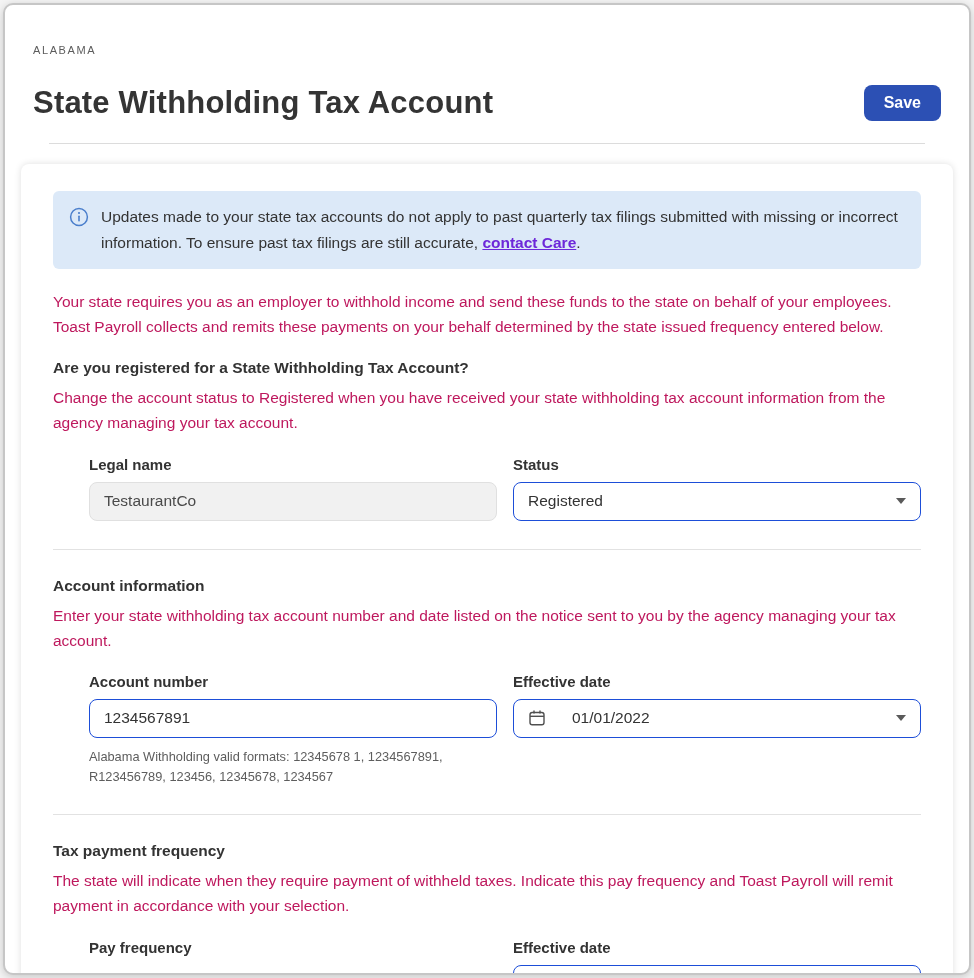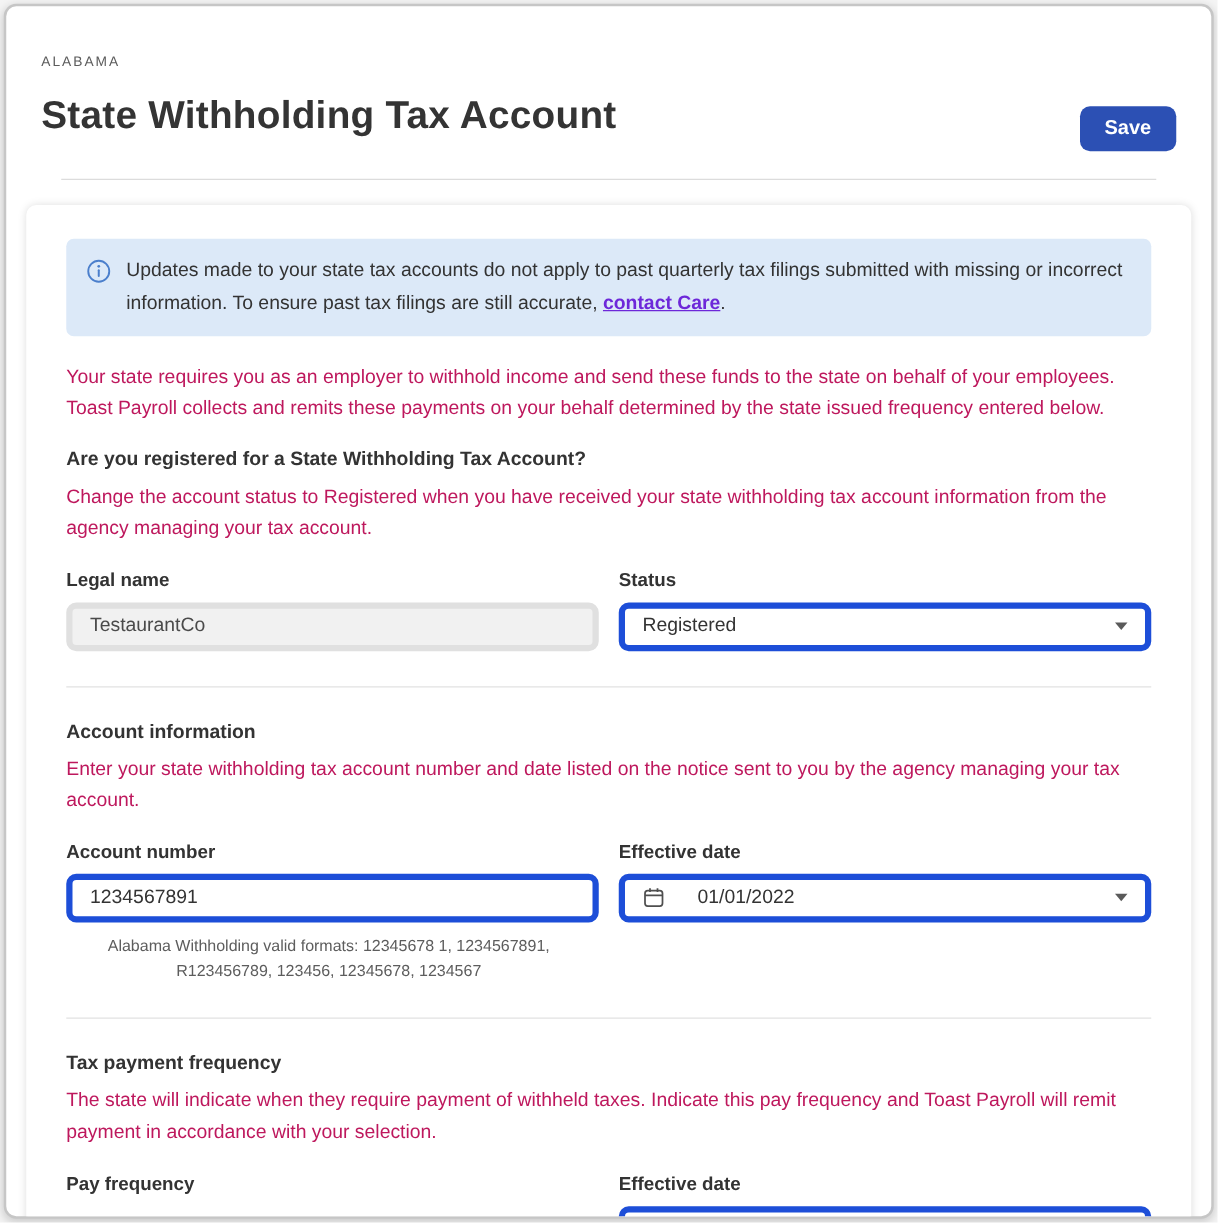--- a/index.html
+++ b/index.html
@@ -16,21 +16,21 @@
     border-radius: 10px;
     overflow: hidden;
     box-shadow: 0 2px 8px rgba(0,0,0,0.18);
   }
   
   .page-header { padding: 15px 28px 0 28px; }
   .eyebrow {
     font-size: 11px; letter-spacing: 1.6px; color: #5c5c5c;
     font-weight: 400; text-transform: uppercase; margin-bottom: 7px; margin-top: 24px;
   }
-  .title-row { display: flex; align-items: center; justify-content: space-between; }
+  .title-row { display: flex; align-items: flex-end; justify-content: space-between; }
   .page-title { font-size: 31px; font-weight: 600; color: #343434; letter-spacing: 0.2px; }
   .save-btn {
     background: #2c50b4; color: #ffffff; border: none;
     font-family: inherit; font-size: 16px; font-weight: 700;
     padding: 9px 20px; border-radius: 8px; cursor: pointer; margin-top: 22px;
   }
   .header-divider { border-bottom: 1px solid #dcdcdc; margin: 22px 16px 0 16px; }
   
   .card {
     margin: 20px 16px 16px 16px;
@@ -46,46 +46,46 @@
     display: flex; gap: 12px; align-items: flex-start;
     margin-bottom: 20px;
   }
   .info-icon { flex: 0 0 auto; margin-top: 3px; display: inline-flex; }
   .banner-text { font-size: 15.5px; color: #333333; line-height: 1.68; }
   .banner-link { color: #6d28d9; font-weight: 700; text-decoration: underline; cursor: pointer; }
   .body-text { font-size: 15.5px; color: #be185d; line-height: 1.62; margin-bottom: 20px; }
   .section-heading { font-size: 15.5px; font-weight: 700; color: #333333; margin-bottom: 8px; }
   .divider { border: none; border-top: 1px solid #e2e2e2; margin: 28px 0 27px 0; }
   
-  .grid { display: grid; grid-template-columns: 1fr 1fr; column-gap: 16px; align-items: start; }
+  .grid { display: grid; grid-template-columns: 1fr 1fr; column-gap: 16px; align-items: start; margin-left: 36px; }
   .field-label { display: block; font-size: 15px; font-weight: 700; color: #333333; margin-bottom: 9px; }
   .text-input, .select-control {
     width: 100%; height: 39px;
-    border: 5px solid #1d4ed8; border-radius: 8px;
+    border: 1px solid #1d4ed8; border-radius: 8px;
     background: #ffffff;
     font-family: inherit; font-size: 15.5px; color: #333333;
     padding: 0 14px;
   }
   .text-input:disabled {
     background: #f1f1f1; border-color: #e0e0e0; color: #4a4a4a;
   }
   .select-control {
     display: flex; align-items: center; justify-content: space-between;
     cursor: pointer;
   }
   .select-control .value { color: #333333; }
   .caret {
     width: 0; height: 0;
     border-left: 5px solid transparent;
     border-right: 5px solid transparent;
     border-top: 6px solid #5a5a5a;
     margin-left: 8px; flex: 0 0 auto;
   }
   .date-left { display: flex; align-items: center; gap: 26px; }
-  .helper-text { font-size: 12.8px; color: #5d5d5d; line-height: 1.55; margin-top: 9px; max-width: 420px; text-align: center; }
+  .helper-text { font-size: 12.8px; color: #5d5d5d; line-height: 1.55; margin-top: 9px; max-width: 420px; }
 </style>
 </head>
 <body>
 
 <div class="window">
 
   <header class="page-header">
     <div class="eyebrow">ALABAMA</div>
     <div class="title-row">
       <h1 class="page-title">State Withholding Tax Account</h1>

